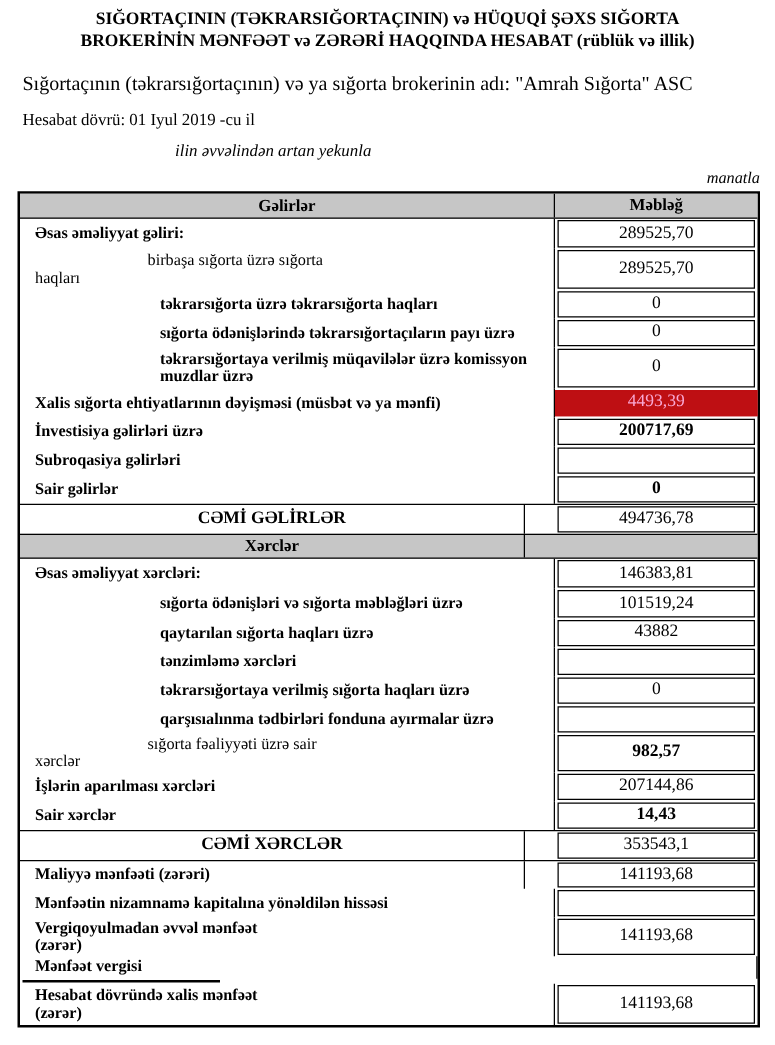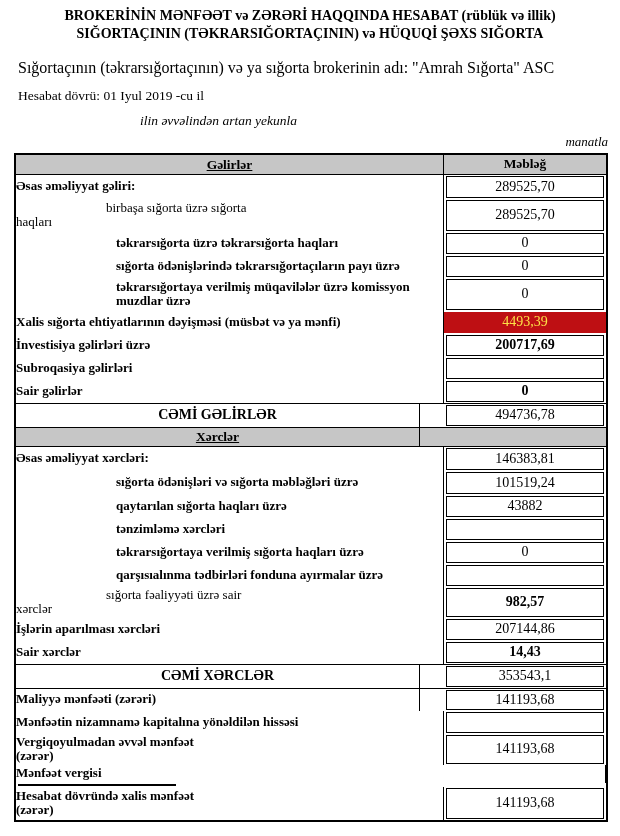--- a/index.html
+++ b/index.html
@@ -22,21 +22,21 @@
   .report-table {
     margin: 3px 12px 0 14px;
     border: 2px solid #000;
     background: #fff;
   }
   .row { display: flex; align-items: stretch; }
   .lbl {
     flex: 1;
     border-right: 1px solid #000;
     display: flex; align-items: center;
-    padding: 0 0;
+    padding: 0 12px;
     font-size: 13px;
     line-height: 1.15;
   }
   .lbl .t { display: block; width: 100%; white-space: pre-line; }
   .val { width: 162px; display: flex; padding: 1px 2px; }
   .box {
     flex: 1; border: 1px solid #000;
     display: flex; align-items: center; justify-content: center;
     font-size: 14px; line-height: 1;
   }
@@ -46,36 +46,36 @@
 
   .bold-lbl .t { font-weight: bold; }
   .bold-val .box { font-weight: bold; }
   .indent .t { padding-left: 100px; font-weight: bold; }
   .hang .t { text-indent: 90px; }
   .total .t { font-weight: bold; text-align: center; font-size: 14px; }
   .sep-top { border-top: 1px solid #000; gap: 24px; }
 
   .hdr { background: #C6C6C6; border-bottom: 1px solid #000; }
   .hdr.sep-top { border-top: 1px solid #000; }
-  .hdr .lbl { justify-content: center; padding: 0; text-decoration: underline; }
+  .hdr .lbl { justify-content: center; padding: 0; }
   .hdr .t { font-weight: bold; text-align: center; font-size: 13.5px; }
   .hdr .val { padding: 0; display: flex; align-items: center; justify-content: center;
               font-weight: bold; font-size: 13.5px; }
 
   .red .val { padding: 1px 0; }
-  .red .box { background: #BE0F13; border-color: #BE0F13; color: #fde047; }
+  .red .box { background: #BE0F13; border-color: #BE0F13; color: #f9a8d4; }
 </style>
 </head>
 <body>
 
 <div class="page">
 
   <div class="title">
+    <div>SIĞORTAÇININ (TƏKRARSIĞORTAÇININ) və HÜQUQİ ŞƏXS SIĞORTA</div>
     <div>BROKERİNİN MƏNFƏƏT və ZƏRƏRİ HAQQINDA HESABAT (rüblük və illik)</div>
-    <div>SIĞORTAÇININ (TƏKRARSIĞORTAÇININ) və HÜQUQİ ŞƏXS SIĞORTA</div>
   </div>
 
   <div class="company">Sığortaçının (təkrarsığortaçının) və ya sığorta brokerinin adı: "Amrah Sığorta" ASC</div>
   <div class="period">Hesabat dövrü:  01 Iyul  2019 -cu il</div>
   <div class="accum">ilin əvvəlindən artan yekunla</div>
   <div class="manat">manatla</div>
 
   <div class="report-table">
 
     <div class="row hdr r20">

